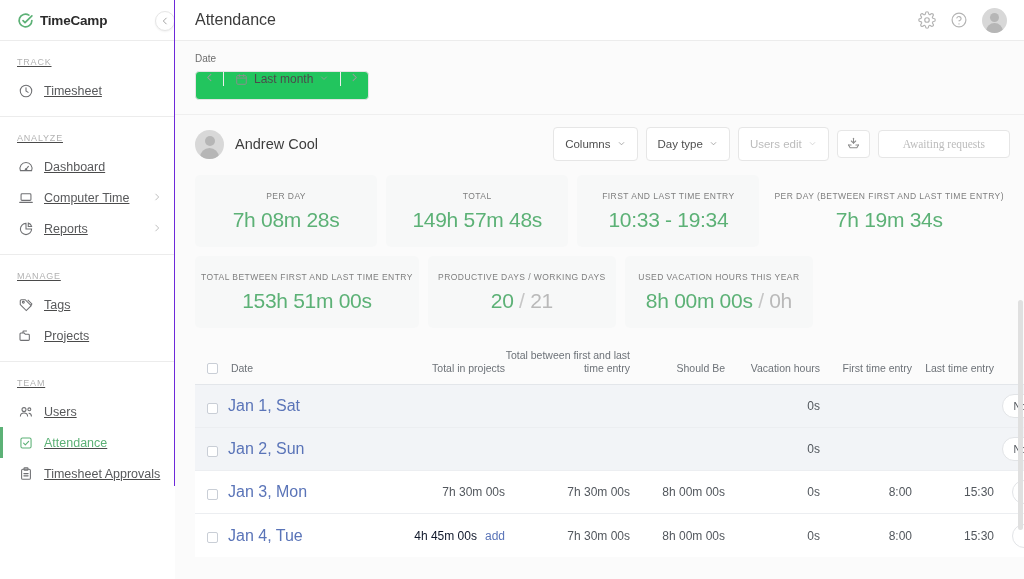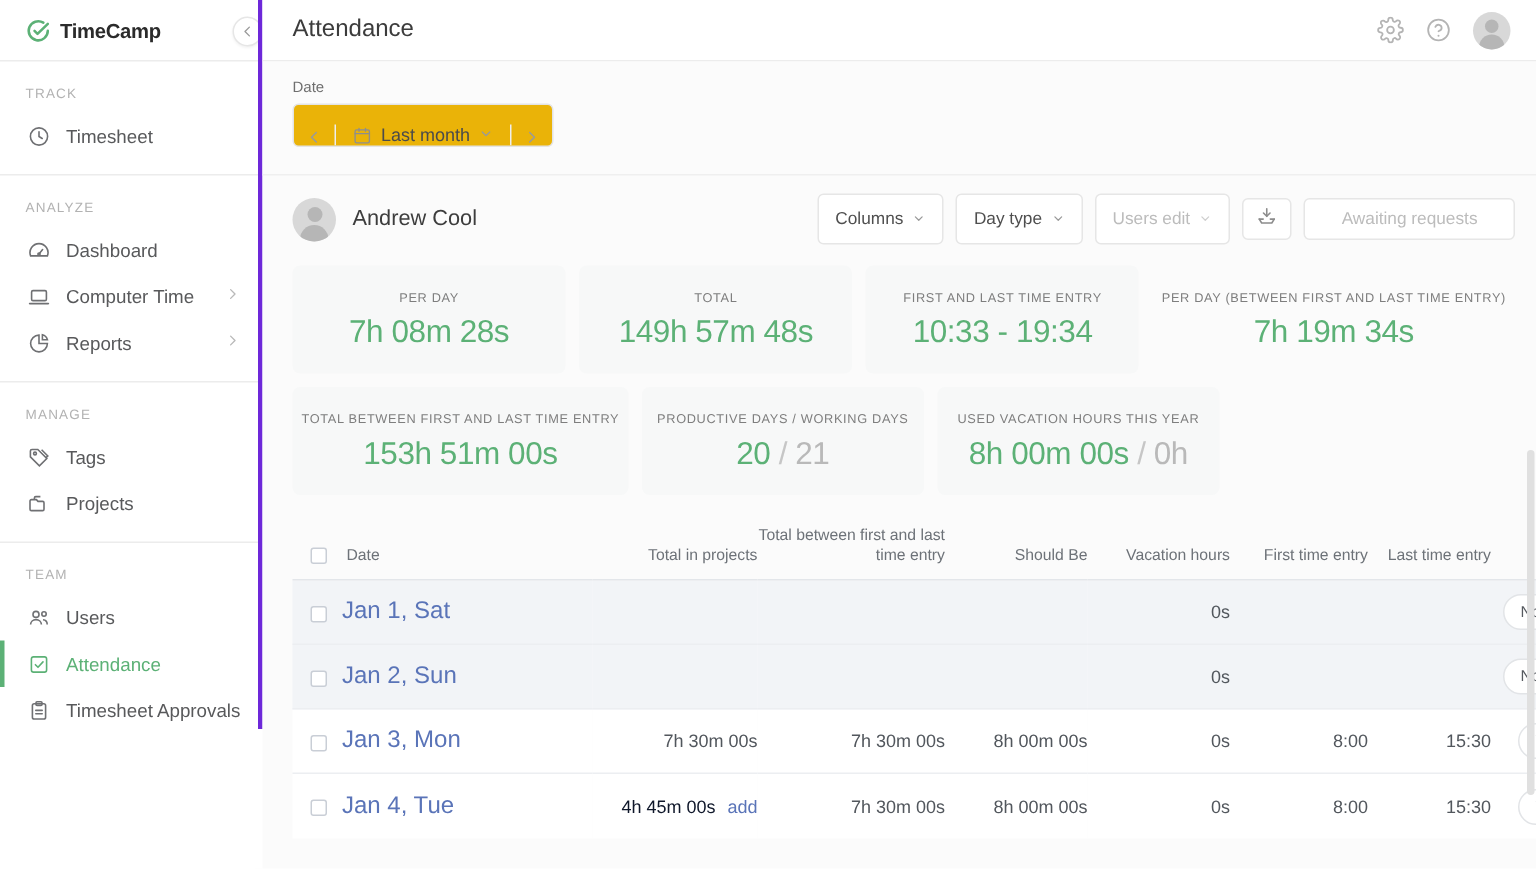--- a/index.html
+++ b/index.html
@@ -10,21 +10,21 @@
     background: #ffffff;
     color: #4a4a4a;
     -webkit-font-smoothing: antialiased;
   }
   .app { display: flex; width: 1024px; height: 579px; }
 
   
   .sidebar {
     width: 175px; height: 486px;
     background: #ffffff;
-    border-right: 3px solid #6d28d9;
+    border-right: 1px solid #6d28d9;
     flex: 0 0 175px;
     position: relative;
     overflow: hidden;
   }
   .logo-row {
     height: 41px;
     display: flex; align-items: center;
     padding-left: 17px;
     border-bottom: 1px solid #ececec;
   }
@@ -34,21 +34,21 @@
     margin-left: 6px; letter-spacing: -0.2px;
   }
   .collapse-btn {
     position: absolute; left: 155px; top: 11px;
     width: 20px; height: 20px; border-radius: 50%;
     background: #fff; border: 1px solid #e6e6e6;
     display: flex; align-items: center; justify-content: center;
     color: #9a9a9a; font-size: 10px; z-index: 5;
     box-shadow: 0 1px 2px rgba(0,0,0,0.06);
   }
-  .nav-group { padding: 12px 0 10px 0; border-bottom: 1px solid #ececec; }
+  .nav-group { padding: 12px 0 10px 0; border-bottom: 1px solid #ececec; text-decoration: underline; }
   .nav-group:last-child { border-bottom: none; }
   .group-label {
     font-size: 9px; letter-spacing: 0.8px; color: #b2b2b2;
     padding: 4px 0 8px 17px; text-transform: uppercase;
   }
   .nav-item {
     display: flex; align-items: center;
     height: 31px; padding-left: 17px; padding-right: 12px;
     position: relative; color: #58595b; font-size: 12.5px;
   }
@@ -94,23 +94,23 @@
     border-radius: 9px 9px 0 0; background: #b6b6b6;
   }
 
   
   .filter-strip {
     background: #fbfbfb; padding: 12px 0 14px 20px;
     border-bottom: 1px solid #efefef;
   }
   .filter-label { font-size: 10px; color: #6e6e6e; margin-bottom: 5px; }
   .date-picker {
-    display: inline-flex; align-items: flex-end;
+    display: inline-flex; align-items: flex-start;
     border: 1px solid #e4e4e4; border-radius: 4px;
-    background: #eab308; height: 29px; overflow: hidden;
+    background: #22c55e; height: 29px; overflow: hidden;
   }
   .dp-arrow {
     width: 27px; display: flex; align-items: center; justify-content: center;
     color: #9a9a9a; font-size: 12px;
   }
   .dp-mid {
     display: flex; align-items: center; gap: 6px;
     padding: 0 11px; border-left: 1px solid #eee; border-right: 1px solid #eee;
     font-size: 12px; color: #4b4b4b;
   }
@@ -139,21 +139,21 @@
   .user-name { font-size: 14.5px; color: #3d3d3d; margin-left: 11px; }
   .toolbar { margin-left: auto; display: flex; align-items: center; gap: 8px; }
   .tb-btn {
     height: 28px; border: 1px solid #e6e6e6; border-radius: 4px;
     background: #fff; display: flex; align-items: center; gap: 6px;
     padding: 16px 11px; font-size: 11.5px; color: #4f4f4f; white-space: nowrap;
   }
   .tb-btn.muted { color: #bcbcbc; }
   .tb-btn.muted .caret { color: #cfcfcf; }
   .tb-btn.icon-only { padding: 0 8px; }
-  .tb-btn.wide { padding: 0 24px; }
+  .tb-btn.wide { padding: 0 24px; font-family: Liberation Serif, serif; }
 
   
   .cards { padding: 2px 14px 0 20px; }
   .card-row { display: flex; gap: 9px; margin-bottom: 9px; }
   .card {
     flex: 1; background: #f7f8f8; border-radius: 5px;
     height: 72px; display: flex; flex-direction: column;
     align-items: center; justify-content: center;
   }
   .card.plain { background: transparent; }

